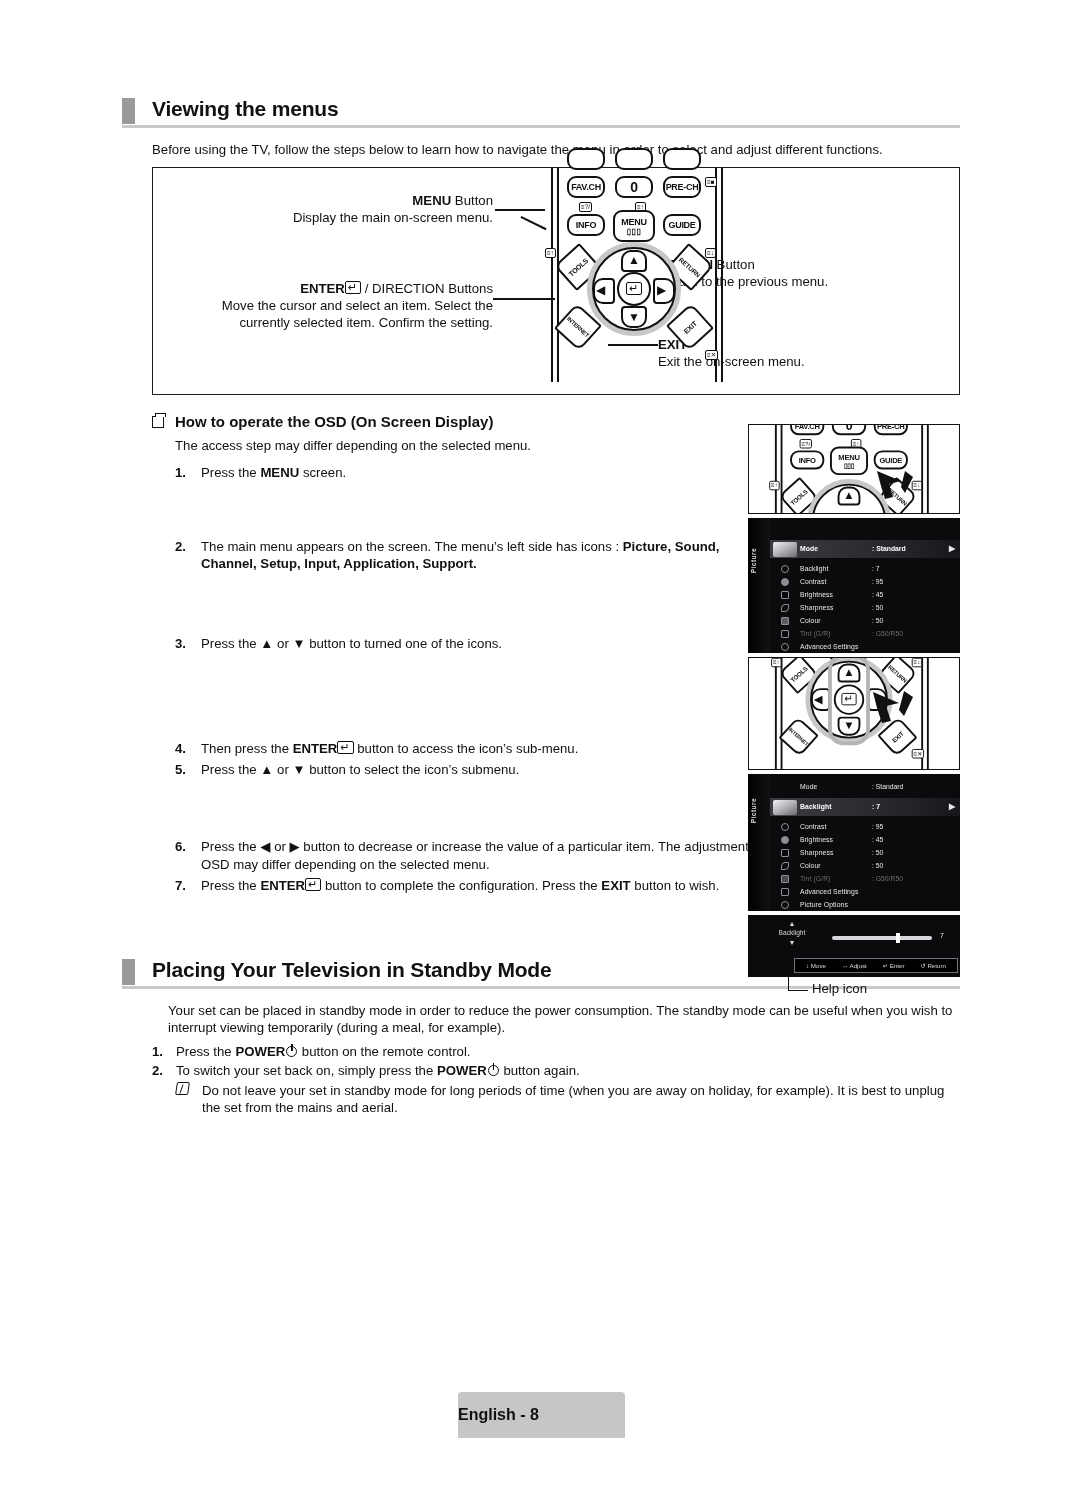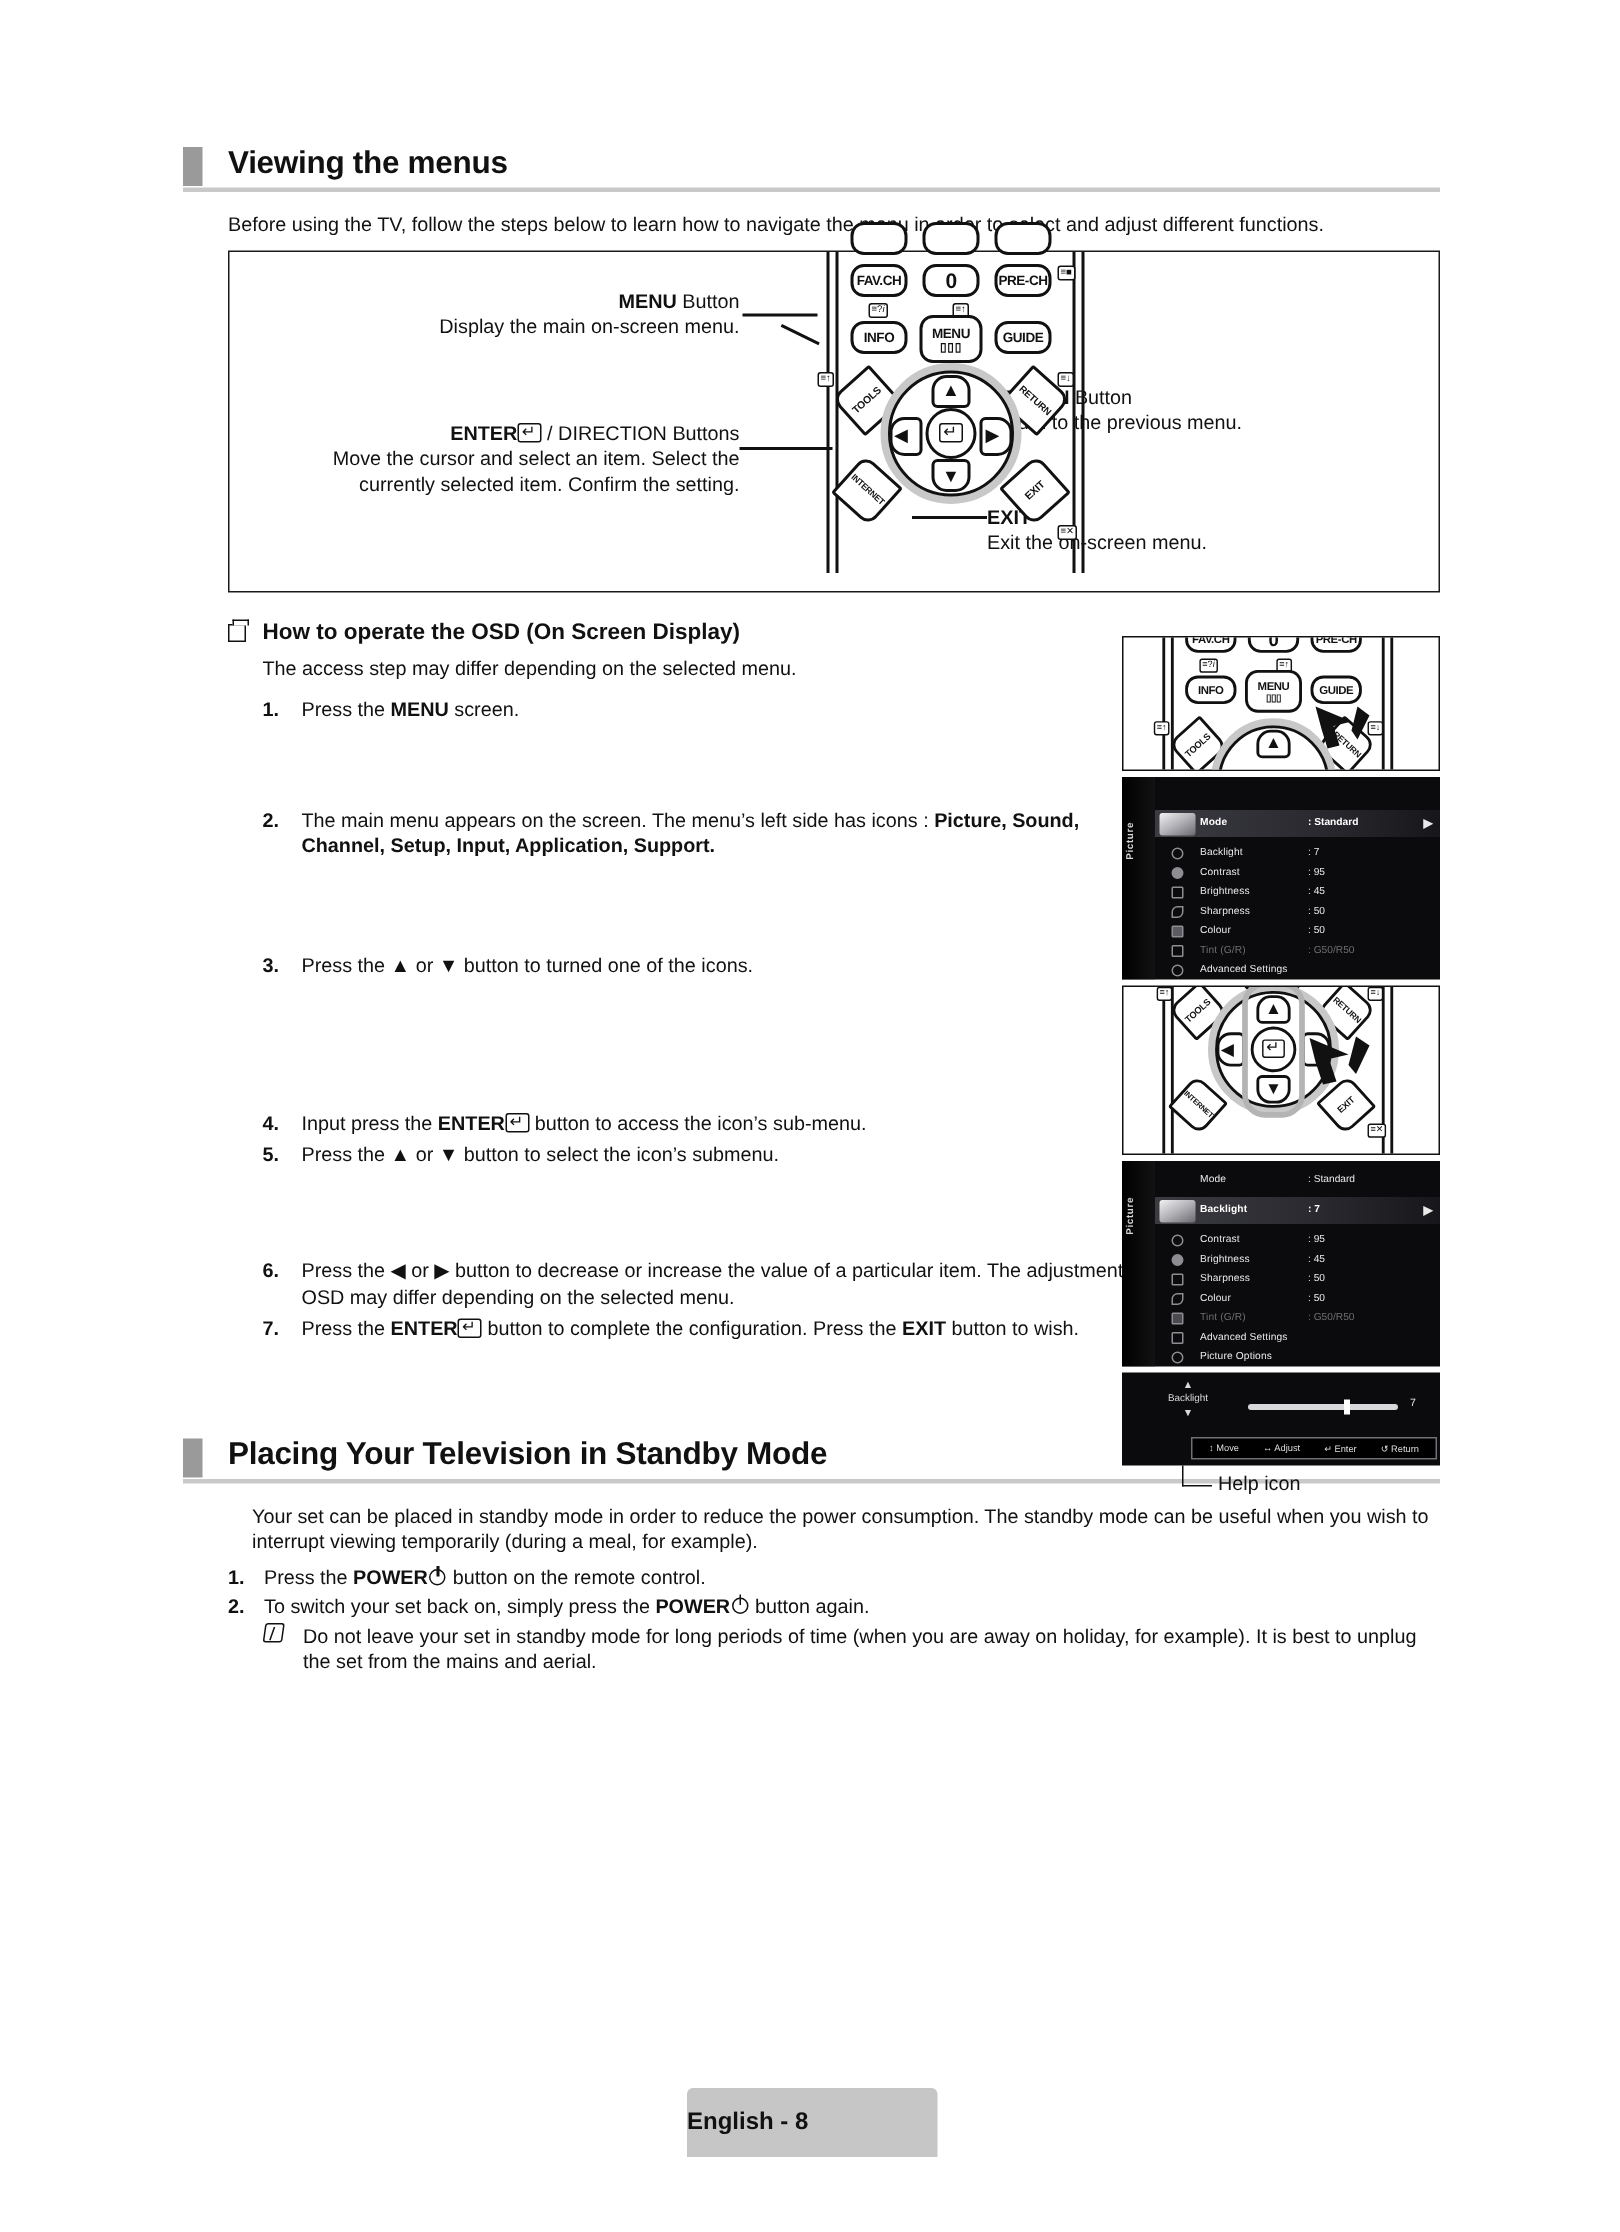--- a/index.html
+++ b/index.html
@@ -354,21 +354,21 @@
       </div>
 
       <div class="step" style="margin-top:62px;">
         <div class="n">3.</div>
         <div class="t">Press the ▲ or ▼ button to turned one of the icons.</div>
       </div>
 
       <div class="step" style="margin-top:88px;">
         <div class="n">4.</div>
         <div class="t">
-          <span>Input press the </span><span class="b">ENTER</span><span class="enterkey"></span><span> button to access the icon’s sub-menu.</span>
+          <span>Then press the </span><span class="b">ENTER</span><span class="enterkey"></span><span> button to access the icon’s sub-menu.</span>
         </div>
       </div>
 
       <div class="step" style="margin-top:3px;">
         <div class="n">5.</div>
         <div class="t">Press the ▲ or ▼ button to select the icon’s submenu.</div>
       </div>
 
       <div class="step" style="margin-top:60px;">
         <div class="n">6.</div>

